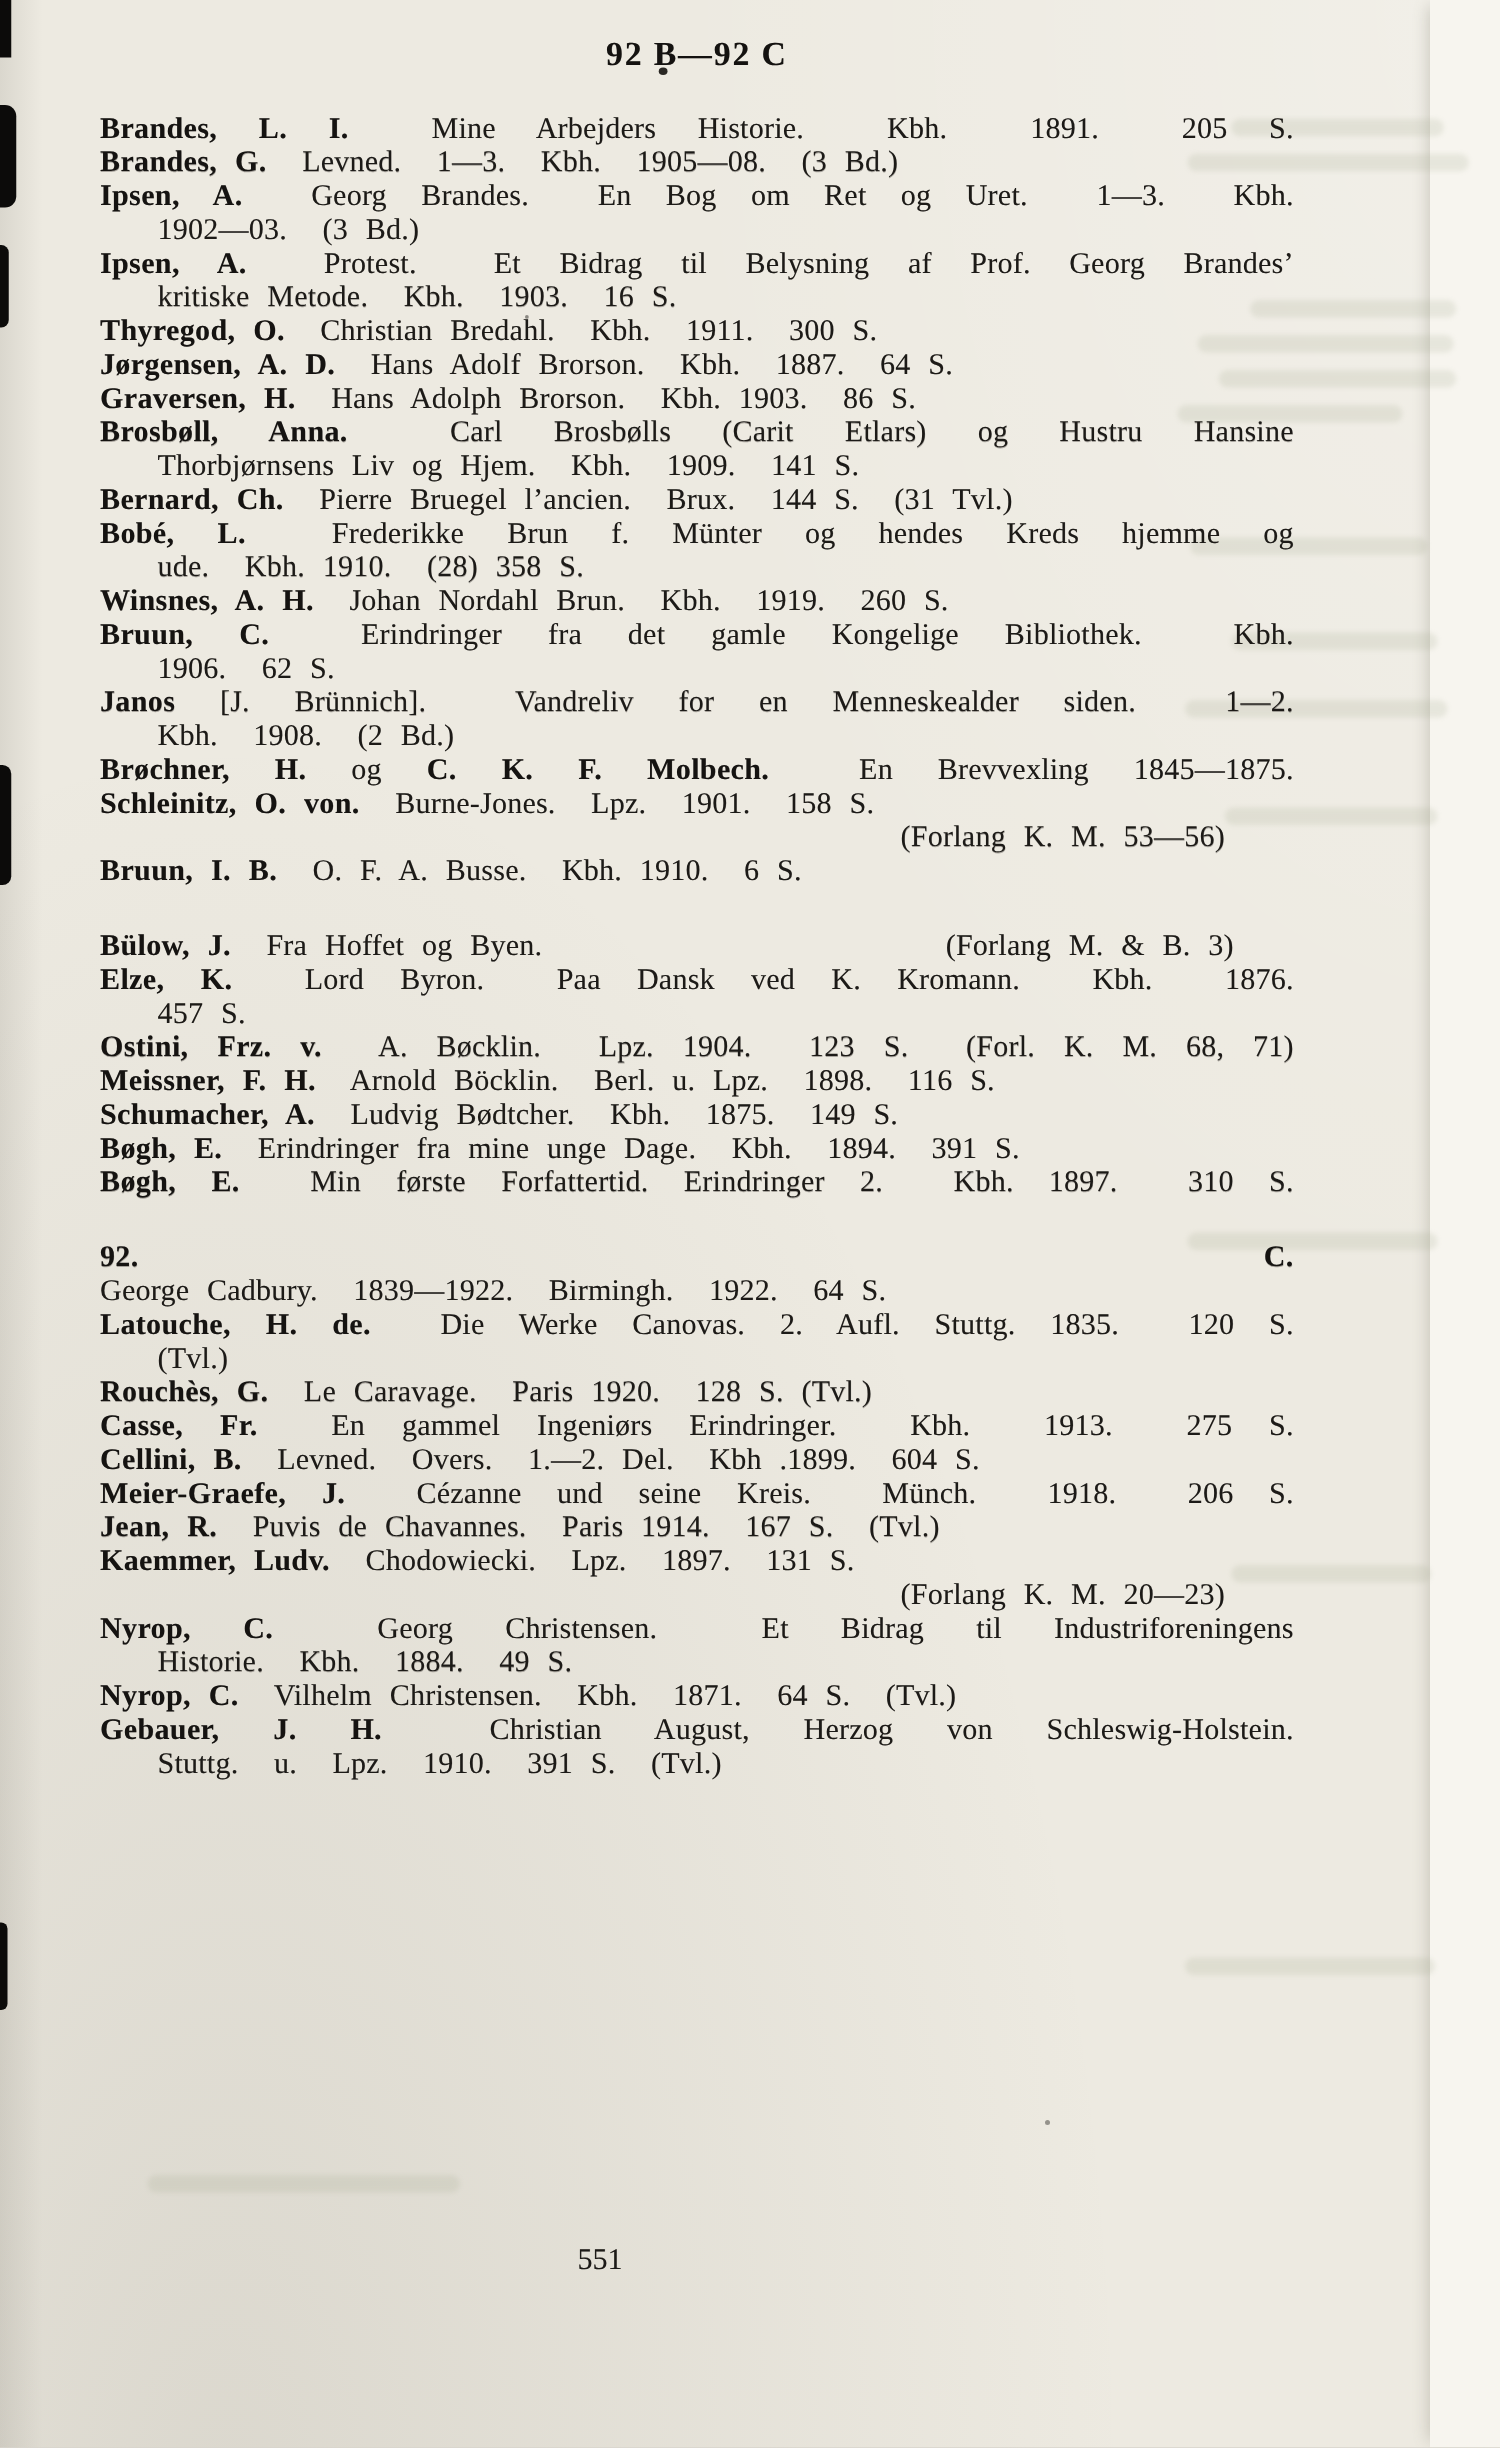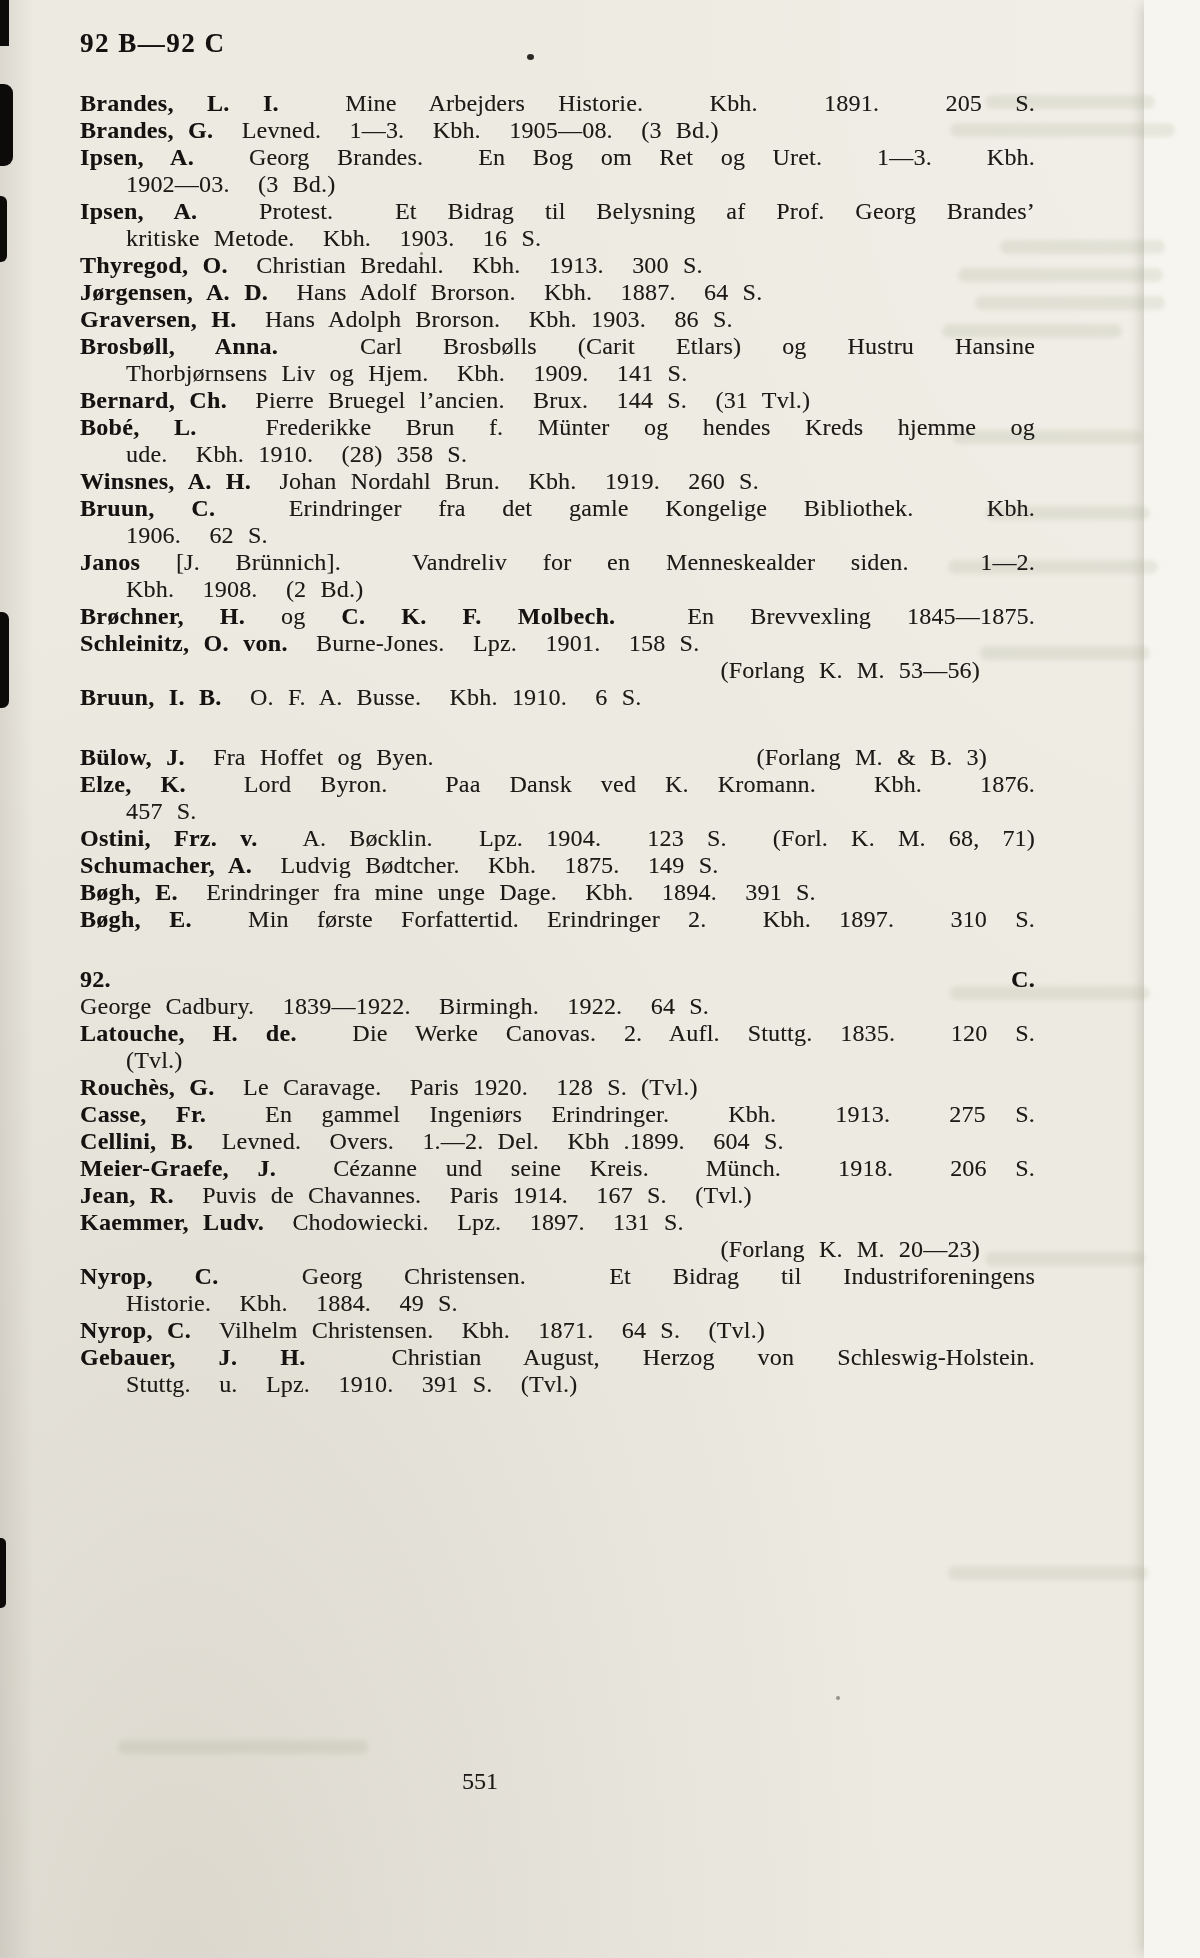--- a/index.html
+++ b/index.html
@@ -16,21 +16,21 @@
     font-family:"Liberation Serif","DejaVu Serif",serif;
     color:#1c1a17;
   }
   .right-strip{
     position:absolute;top:0;right:0;width:56px;height:100%;
     background:#f7f5ef;
     box-shadow:-7px 0 12px -5px rgba(110,105,90,.30);
   }
   .content{position:absolute;left:80px;top:28px;width:955px;}
   .header{
-    text-align:left;font-weight:bold;font-size:27px;line-height:30px;
+    text-align:center;font-weight:bold;font-size:27px;line-height:30px;
     letter-spacing:1.5px;color:#141210;
   }
   #entries{margin-top:32px;}
   .line{
     margin:0;font-size:24px;line-height:27px;
     white-space:pre-wrap;word-spacing:8px;letter-spacing:.2px;
   }
   .line,.header,.pagenum{text-shadow:.2px .3px .5px rgba(30,25,20,.33);}
   .line .b{font-weight:bold;letter-spacing:.3px;color:#151311;}
   .line.j{text-align:justify;text-align-last:justify;}
@@ -102,41 +102,42 @@
   <div class="content">
     <div class="header">92 B—92 C</div>
 
     <div id="entries">
         <p class="line j"><span class="b">Brandes, L. I.</span><span>  Mine Arbejders Historie.  Kbh.  1891.  205 S.</span></p>
         <p class="line l"><span class="b">Brandes, G.</span><span>  Levned.  1—3.  Kbh.  1905—08.  (3 Bd.)</span></p>
         <p class="line j"><span class="b">Ipsen, A.</span><span>  Georg Brandes.  En Bog om Ret og Uret.  1—3.  Kbh.</span></p>
         <p class="line l ind"><span>1902—03.  (3 Bd.)</span></p>
         <p class="line j"><span class="b">Ipsen, A.</span><span>  Protest.  Et Bidrag til Belysning af Prof. Georg Brandes’</span></p>
         <p class="line l ind"><span>kritiske Metode.  Kbh.  1903.  16 S.</span></p>
-        <p class="line l"><span class="b">Thyregod, O.</span><span>  Christian Bredahl.  Kbh.  1913.  300 S.</span></p>
+        <p class="line l"><span class="b">Thyregod, O.</span><span>  Christian Bredahl.  Kbh.  1911.  300 S.</span></p>
         <p class="line l"><span class="b">Jørgensen, A. D.</span><span>  Hans Adolf Brorson.  Kbh.  1887.  64 S.</span></p>
         <p class="line l"><span class="b">Graversen, H.</span><span>  Hans Adolph Brorson.  Kbh. 1903.  86 S.</span></p>
         <p class="line j"><span class="b">Brosbøll, Anna.</span><span>  Carl Brosbølls (Carit Etlars) og Hustru Hansine</span></p>
         <p class="line l ind"><span>Thorbjørnsens Liv og Hjem.  Kbh.  1909.  141 S.</span></p>
         <p class="line l"><span class="b">Bernard, Ch.</span><span>  Pierre Bruegel l’ancien.  Brux.  144 S.  (31 Tvl.)</span></p>
         <p class="line j"><span class="b">Bobé, L.</span><span>  Frederikke Brun f. Münter og hendes Kreds hjemme og</span></p>
         <p class="line l ind"><span>ude.  Kbh. 1910.  (28) 358 S.</span></p>
         <p class="line l"><span class="b">Winsnes, A. H.</span><span>  Johan Nordahl Brun.  Kbh.  1919.  260 S.</span></p>
         <p class="line j"><span class="b">Bruun, C.</span><span>  Erindringer fra det gamle Kongelige Bibliothek.  Kbh.</span></p>
         <p class="line l ind"><span>1906.  62 S.</span></p>
         <p class="line j"><span class="b">Janos</span><span> [J. Brünnich].  Vandreliv for en Menneskealder siden.  1—2.</span></p>
         <p class="line l ind"><span>Kbh.  1908.  (2 Bd.)</span></p>
         <p class="line j"><span class="b">Brøchner, H.</span><span> og </span><span class="b">C. K. F. Molbech.</span><span>  En Brevvexling 1845—1875.</span></p>
         <p class="line l"><span class="b">Schleinitz, O. von.</span><span>  Burne-Jones.  Lpz.  1901.  158 S.</span></p>
         <p class="line r" style="padding-right: 55px;"><span>(Forlang K. M. 53—56)</span></p>
         <p class="line l"><span class="b">Bruun, I. B.</span><span>  O. F. A. Busse.  Kbh. 1910.  6 S.</span></p>
         <p class="line s" style="padding-right: 48px;"><span><span class="b">Bülow, J.</span><span>  Fra Hoffet og Byen.</span></span><span><span>(Forlang M. &amp; B. 3)</span></span></p>
         <p class="line j"><span class="b">Elze, K.</span><span>  Lord Byron.  Paa Dansk ved K. Kromann.  Kbh.  1876.</span></p>
         <p class="line l ind"><span>457 S.</span></p>
         <p class="line j"><span class="b">Ostini, Frz. v.</span><span>  A. Bøcklin.  Lpz. 1904.  123 S.  (Forl. K. M. 68, 71)</span></p>
+        <p class="line l"><span class="b">Meissner, F. H.</span><span>  Arnold Böcklin.  Berl. u. Lpz.  1898.  116 S.</span></p>
         <p class="line l"><span class="b">Schumacher, A.</span><span>  Ludvig Bødtcher.  Kbh.  1875.  149 S.</span></p>
         <p class="line l"><span class="b">Bøgh, E.</span><span>  Erindringer fra mine unge Dage.  Kbh.  1894.  391 S.</span></p>
         <p class="line j"><span class="b">Bøgh, E.</span><span>  Min første Forfattertid. Erindringer 2.  Kbh. 1897.  310 S.</span></p>
         <p class="line s"><span><span class="b">92.</span></span><span><span class="b">C.</span></span></p>
         <p class="line l"><span>George Cadbury.  1839—1922.  Birmingh.  1922.  64 S.</span></p>
         <p class="line j"><span class="b">Latouche, H. de.</span><span>  Die Werke Canovas. 2. Aufl. Stuttg. 1835.  120 S.</span></p>
         <p class="line l ind"><span>(Tvl.)</span></p>
         <p class="line l"><span class="b">Rouchès, G.</span><span>  Le Caravage.  Paris 1920.  128 S. (Tvl.)</span></p>
         <p class="line j"><span class="b">Casse, Fr.</span><span>  En gammel Ingeniørs Erindringer.  Kbh.  1913.  275 S.</span></p>
         <p class="line l"><span class="b">Cellini, B.</span><span>  Levned.  Overs.  1.—2. Del.  Kbh .1899.  604 S.</span></p>

